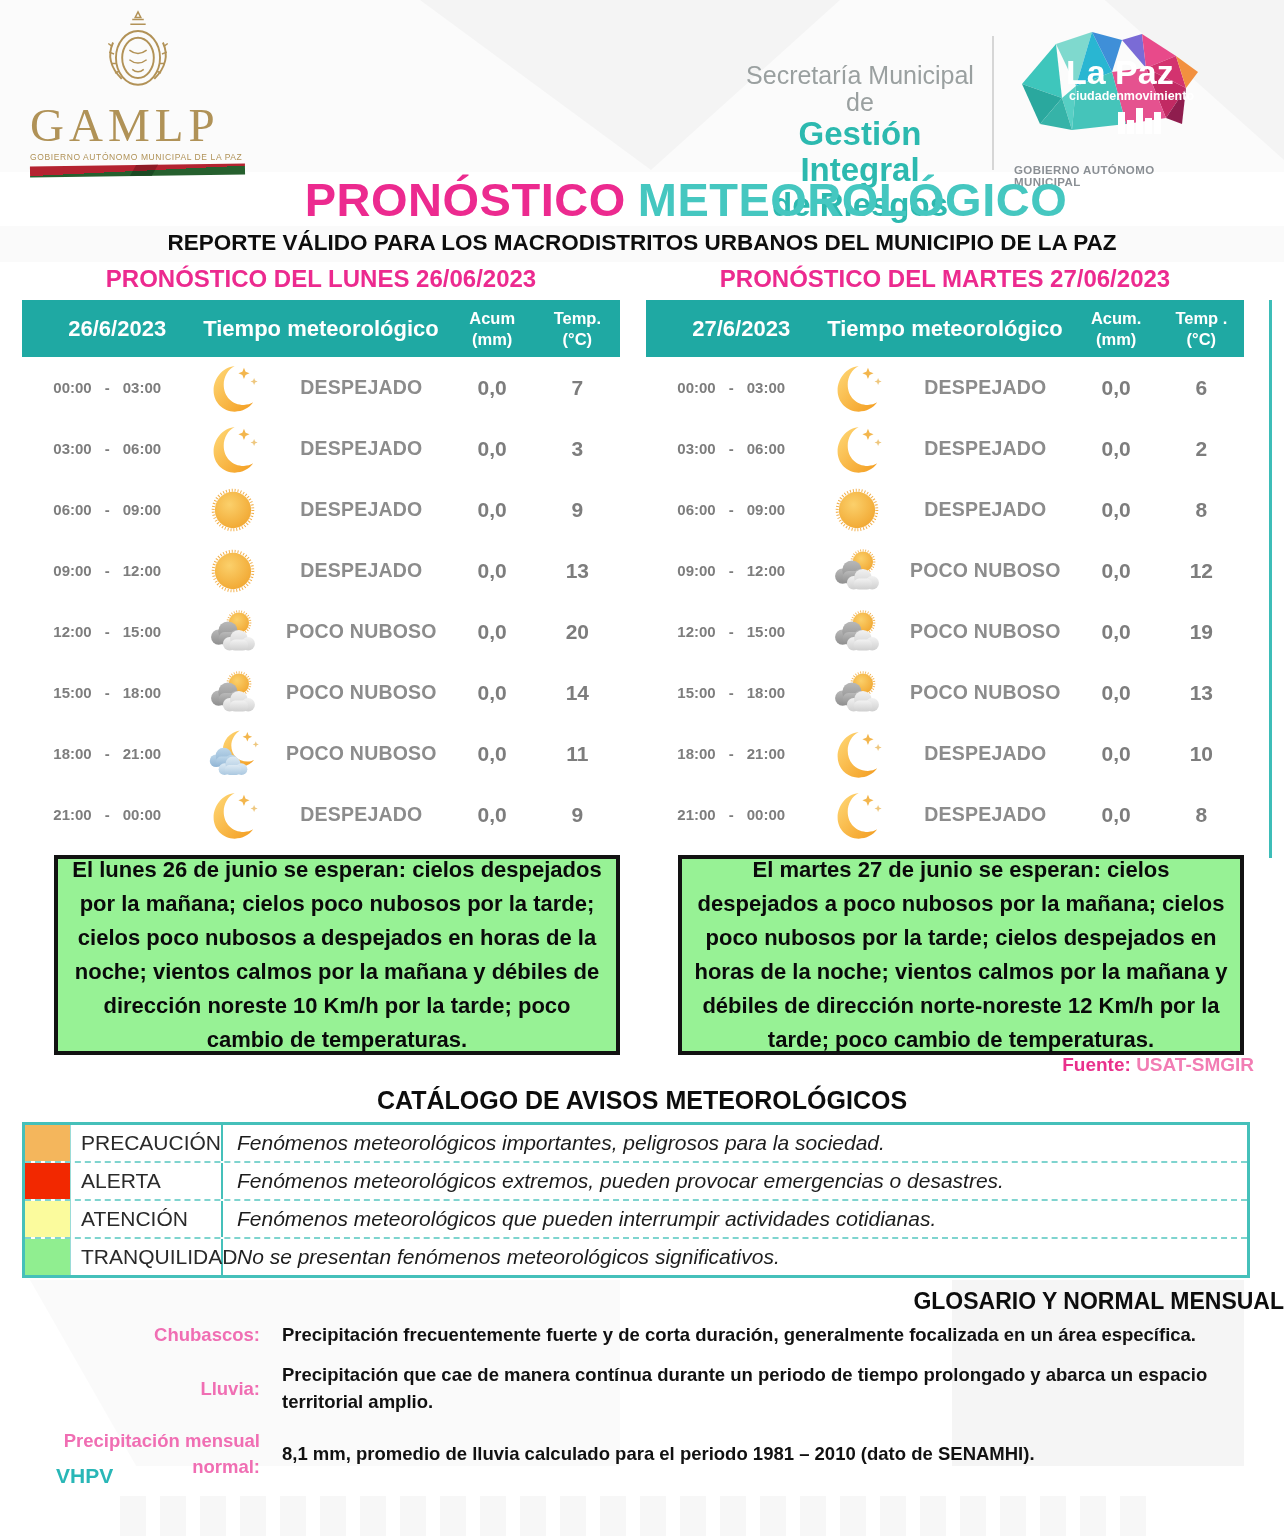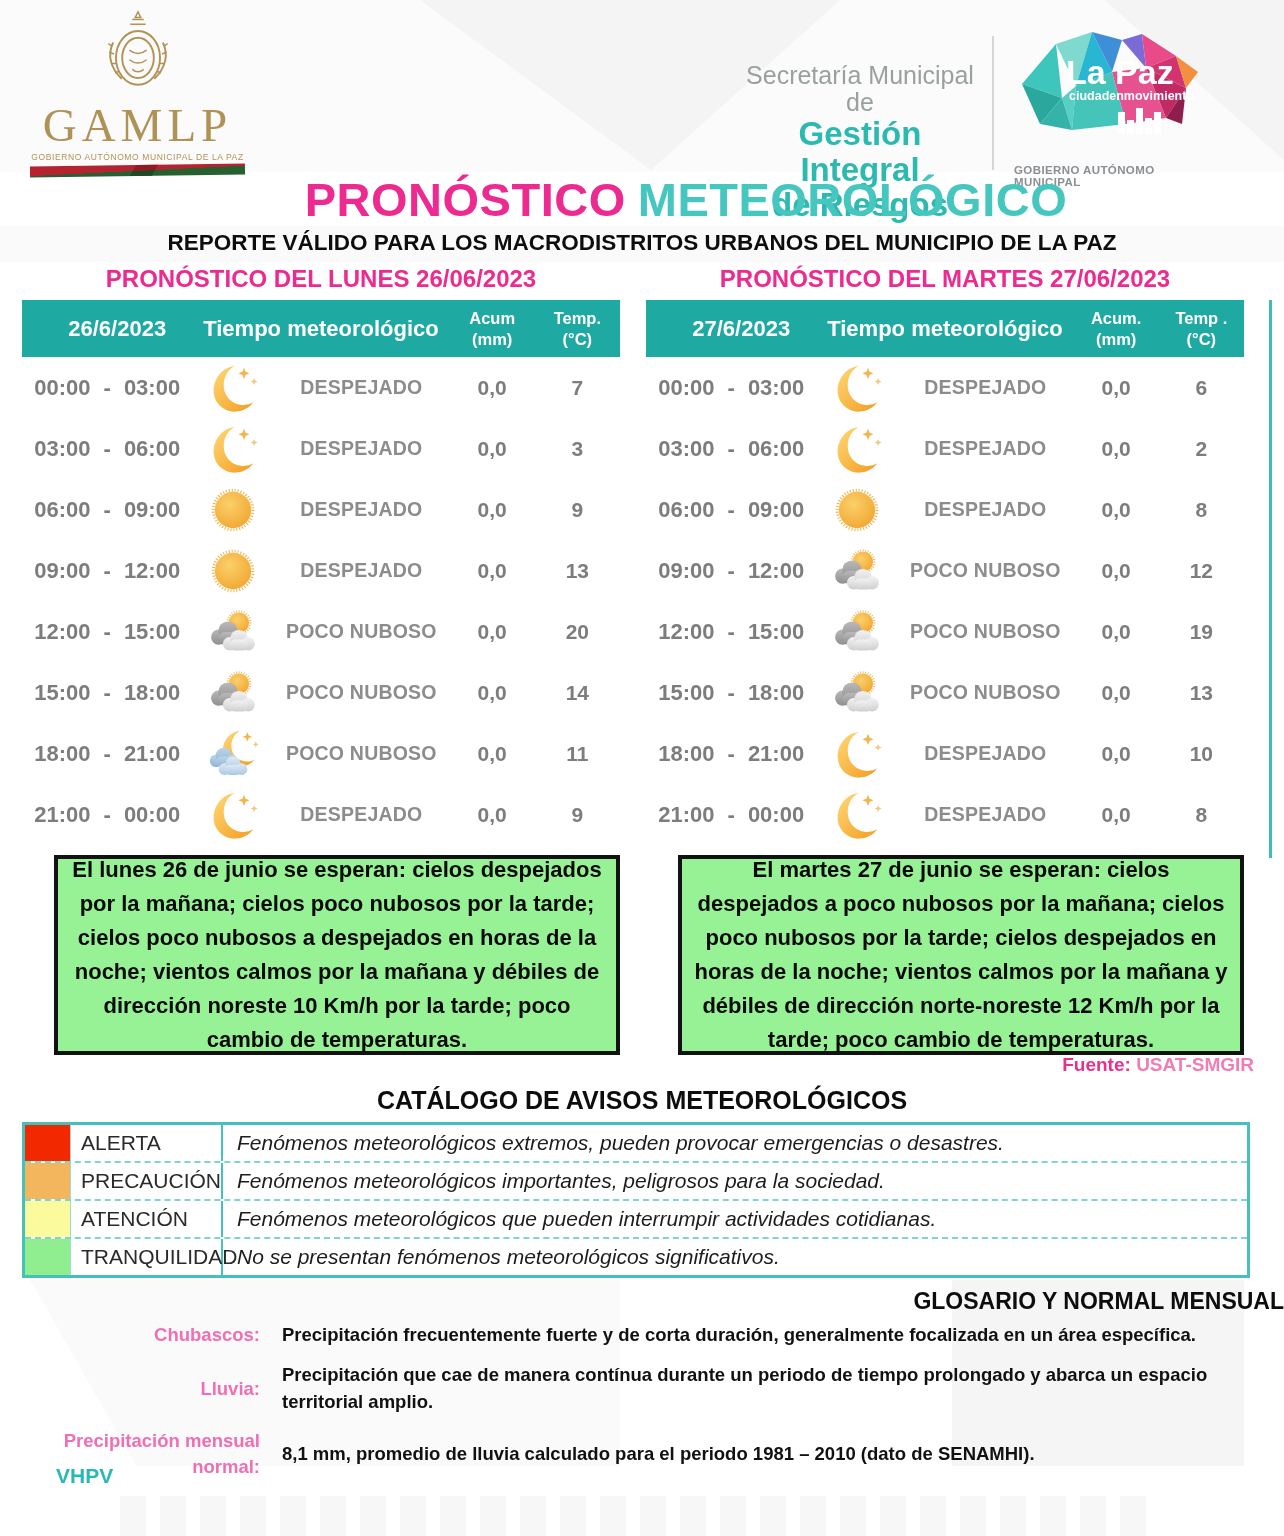--- a/index.html
+++ b/index.html
@@ -12,21 +12,21 @@
   .wm-head { left:0; top:0; width:1284px; height:172px; background:#fbfbfb; }
   .wm-tri1 { left:420px; top:0; width:420px; height:170px; background:rgba(120,120,120,0.05); clip-path:polygon(0 0,100% 0,55% 100%); }
   .wm-tri2 { left:1060px; top:0; width:224px; height:160px; background:rgba(120,120,120,0.05); clip-path:polygon(20% 0,100% 0,100% 100%); }
   .wm-band { left:0; top:226px; width:1284px; height:36px; background:rgba(120,120,120,0.035); }
   .wm-glos { left:952px; top:1280px; width:292px; height:186px; background:rgba(120,120,120,0.07); }
   .wm-glos2 { left:30px; top:1280px; width:590px; height:186px; background:rgba(120,120,120,0.04); clip-path:polygon(0 0,100% 0,100% 100%,18% 100%); }
   .wm-bottom { left:120px; top:1496px; width:1040px; height:40px;
     background:repeating-linear-gradient(90deg, rgba(0,0,0,0.03) 0 26px, rgba(0,0,0,0) 26px 40px); }
 
   
-  .gamlp { position:absolute; left:30px; top:8px; width:215px; text-align:center; }
+  .gamlp { position:absolute; left:30px; top:8px; width:215px; text-align:left; }
   .gamlp .crest { display:block; margin:0 auto; }
   .gamlp .acronym { font-family:"Liberation Serif", serif; font-size:47px; color:#b09257; letter-spacing:5px; line-height:1; margin-top:2px; }
   .gamlp .gamlp-sub { font-size:8.5px; color:#b09257; letter-spacing:0.6px; margin-top:3px; white-space:nowrap; }
   .gamlp .ribbon { position:relative; height:11px; margin-top:3px; transform:rotate(-0.8deg);
     background:linear-gradient(178deg, #b42330 0 52%, #26602e 52% 100%); }
   .gamlp .ribbon::after { content:""; position:absolute; left:48%; top:0; width:22px; height:11px;
     background:linear-gradient(178deg, #8e1b25 0 52%, #1b4a23 52% 100%); transform:skewX(-30deg); }
 
   .secretaria { position:absolute; left:735px; top:62px; width:250px; text-align:center; line-height:1.08; }
   .secretaria .s1 { color:#9aa0a0; font-size:25px; }
@@ -50,21 +50,21 @@
   .forecast { flex:1; min-width:0; }
   .fc-title { text-align:center; color:#ec2a8f; font-weight:bold; font-size:24px; height:38px; line-height:34px; }
   .thead { display:grid; grid-template-columns:28.5% 13.5% 29.5% 14.25% 14.25%;
     background:#1fa9a3; color:#ffffff; height:57px; align-items:center; }
   .thead .h-date { grid-column:1; text-align:center; font-weight:bold; font-size:22px;padding-left:20px; }
   .thead .h-weather { grid-column:2 / span 2; text-align:center; font-weight:bold; font-size:22px; }
   .thead .h-two { text-align:center; font-weight:bold; font-size:16.5px; line-height:1.25; }
   .rows {}
   .trow { display:grid; grid-template-columns:28.5% 13.5% 29.5% 14.25% 14.25%; height:61px; align-items:center; }
   .cell-time { display:flex; justify-content:center; align-items:center; gap:13px;
-    color:#7d7d7d; font-weight:600; font-size:22px; }
+    color:#7d7d7d; font-weight:600; font-size:15px; }
   .cell-icon { display:flex; justify-content:center; align-items:center; }
   .cell-icon svg { width:54px; height:54px; }
   .cell-cond { text-align:center; color:#8c8c8c; font-weight:bold; font-size:19.5px; letter-spacing:0.2px; }
   .cell-acum, .cell-temp { text-align:center; color:#7d7d7d; font-weight:600; font-size:21px; }
   .summary { margin-top:10px; border:4px solid #121212; background:#97f295; height:188px;
     display:flex; align-items:center; justify-content:center; padding:2px 8px;
     text-align:center; font-weight:bold; font-size:22px; line-height:1.55; color:#0a0a0a;margin-left:32px; }
 
   .edge-line { position:absolute; right:12px; top:300px; width:3px; height:558px; background:#3dbdb8; }
 
@@ -704,29 +704,29 @@
   <div class="edge-line"></div>
 
   <div class="source-line">
     <span class="src-label">Fuente:</span>
     <span class="src-value">USAT-SMGIR</span>
   </div>
 
   <div class="catalog-title">CATÁLOGO DE AVISOS METEOROLÓGICOS</div>
   <div class="catalog">
   <div class="cat-row">
+    <div class="cat-swatch" style="background: rgb(244, 182, 92);"></div>
+    <div class="cat-level">PRECAUCIÓN</div>
+    <div class="cat-desc">Fenómenos meteorológicos importantes, peligrosos para la sociedad.</div>
+  </div>
+
+  <div class="cat-row">
     <div class="cat-swatch" style="background: rgb(242, 40, 0);"></div>
     <div class="cat-level">ALERTA</div>
     <div class="cat-desc">Fenómenos meteorológicos extremos, pueden provocar emergencias o desastres.</div>
-  </div>
-
-  <div class="cat-row">
-    <div class="cat-swatch" style="background: rgb(244, 182, 92);"></div>
-    <div class="cat-level">PRECAUCIÓN</div>
-    <div class="cat-desc">Fenómenos meteorológicos importantes, peligrosos para la sociedad.</div>
   </div>
 
   <div class="cat-row">
     <div class="cat-swatch" style="background: rgb(251, 251, 157);"></div>
     <div class="cat-level">ATENCIÓN</div>
     <div class="cat-desc">Fenómenos meteorológicos que pueden interrumpir actividades cotidianas.</div>
   </div>
 
   <div class="cat-row">
     <div class="cat-swatch" style="background: rgb(144, 238, 144);"></div>

